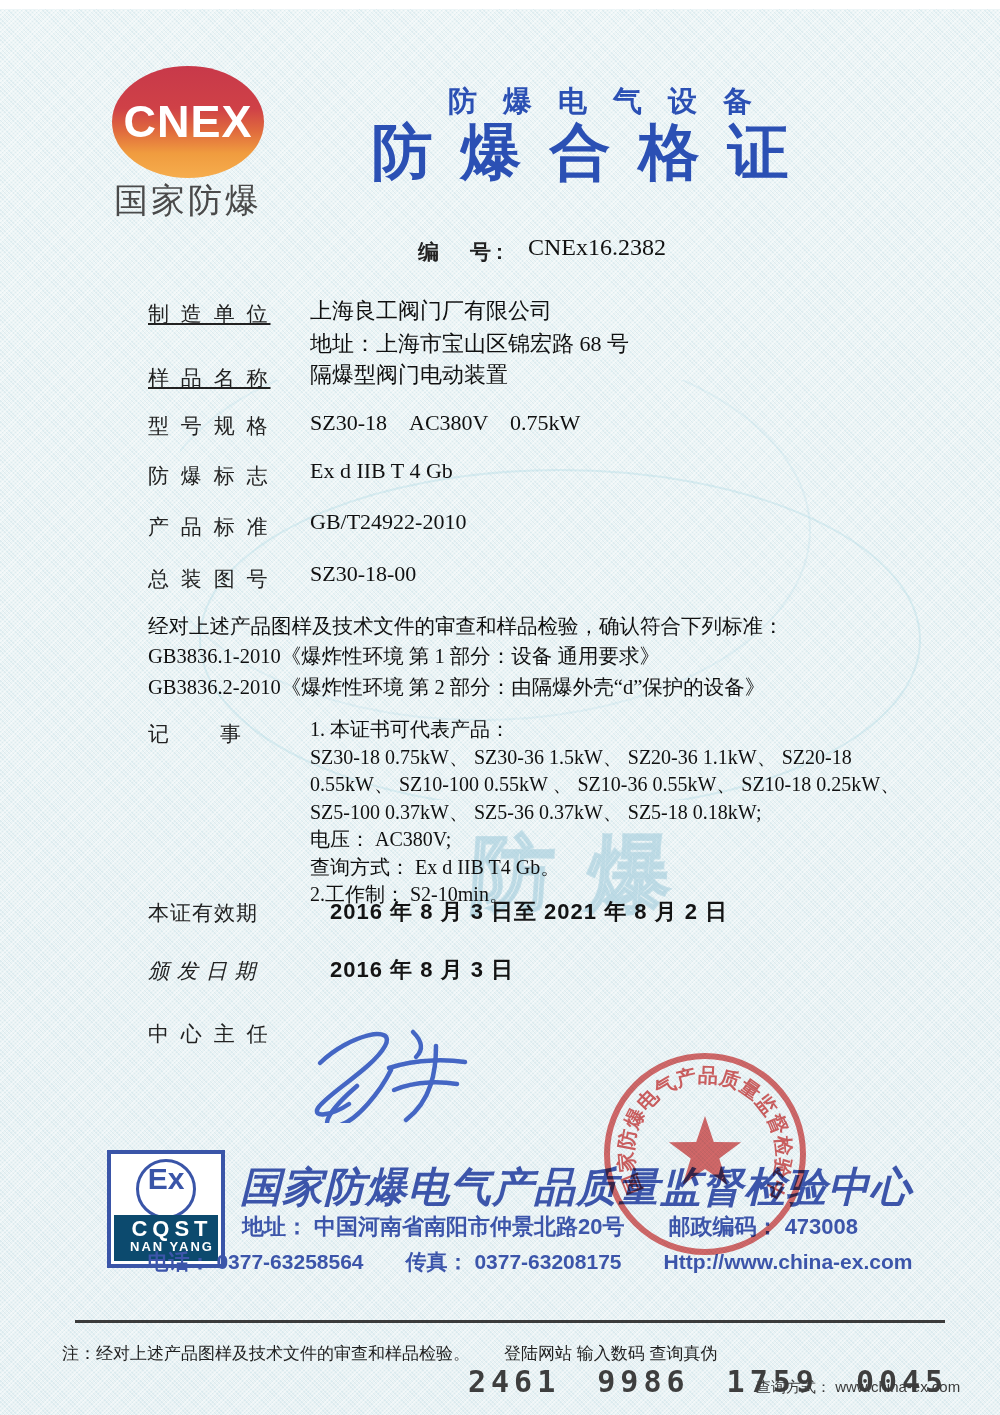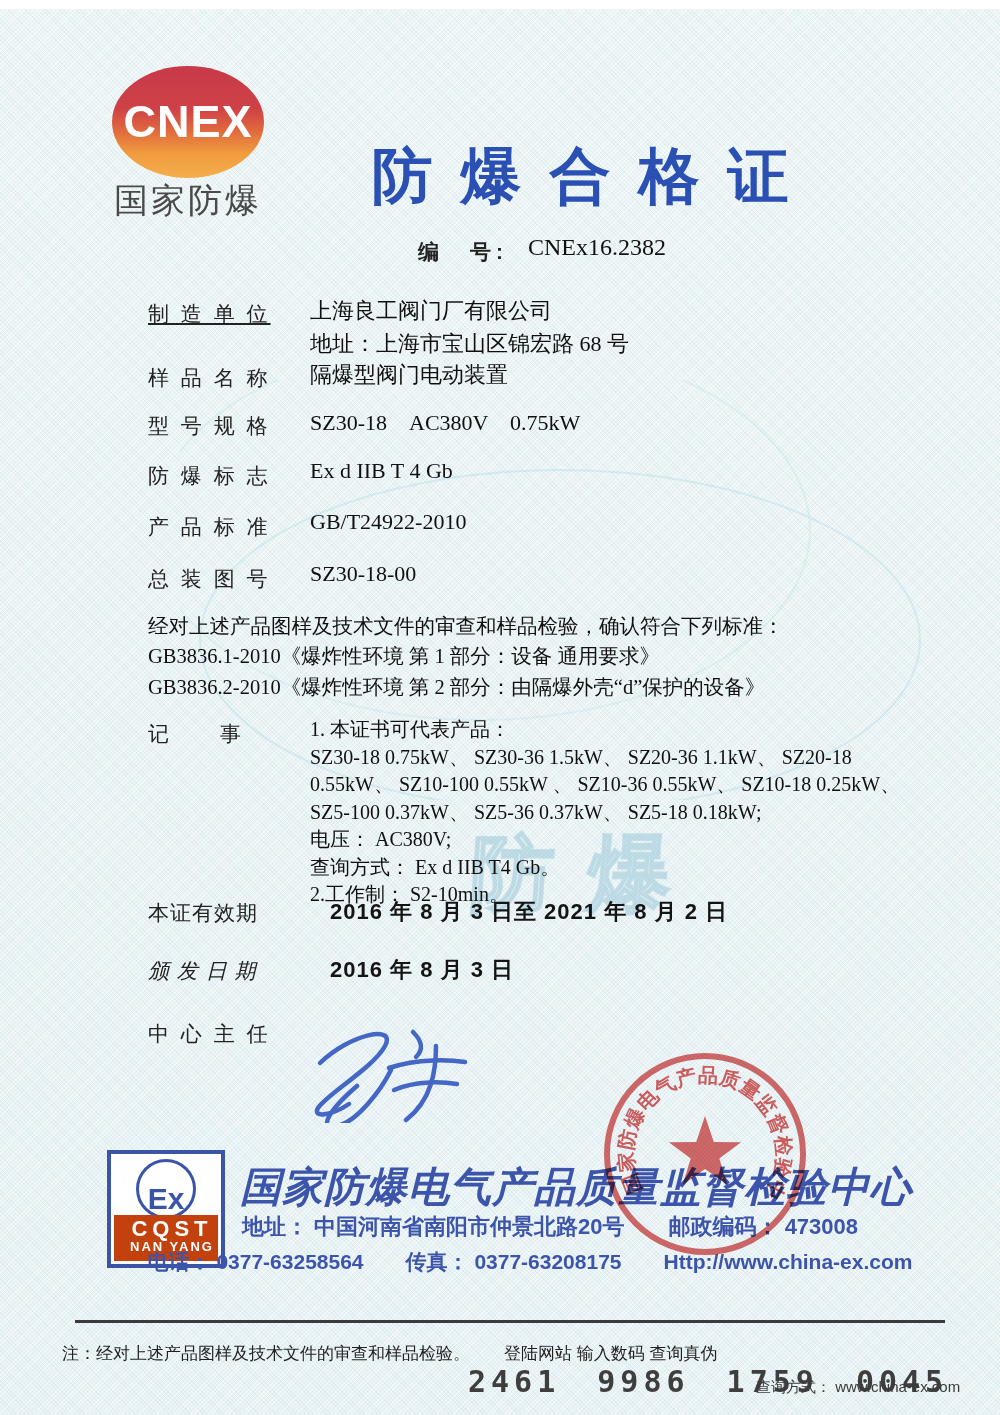--- a/index.html
+++ b/index.html
@@ -17,21 +17,21 @@
 
   
   .cnex-logo{
     left:112px;top:66px;width:152px;height:112px;border-radius:50%;
     background:linear-gradient(#c8394a 0%, #cf4147 38%, #e06a3d 58%, #f09c3f 78%, #f6ad4d 100%);
     display:flex;align-items:center;justify-content:center;
   }
   .cnex-logo span{color:#ffffff;font-weight:bold;font-size:45px;letter-spacing:1px;font-family:"Liberation Sans",sans-serif;}
   .cnex-caption{left:104px;top:178px;width:168px;text-align:center;font-size:34px;color:#4a4a4a;letter-spacing:3px;}
   .doc-type{left:320px;top:82px;width:560px;text-align:center;font-size:29px;font-weight:bold;color:#2b50b4;letter-spacing:26px;padding-left:26px;box-sizing:border-box;}
-  .cert-title{left:290px;top:136px;width:580px;text-align:center;font-size:61px;font-weight:bold;color:#2b50b4;letter-spacing:28px;padding-left:28px;box-sizing:border-box;}
+  .cert-title{left:290px;top:112px;width:580px;text-align:center;font-size:61px;font-weight:bold;color:#2b50b4;letter-spacing:28px;padding-left:28px;box-sizing:border-box;}
   .certno-label{left:418px;top:238px;font-size:21px;font-weight:bold;letter-spacing:5px;color:#222;}
   .certno-value{left:528px;top:234px;font-size:24px;font-family:"Liberation Serif",serif;color:#111;}
 
   
   .f-label{font-size:21px;letter-spacing:3px;color:#222;font-weight:500;white-space:nowrap;}
   .f-value{font-size:22px;font-family:"Liberation Serif",serif;color:#101010;white-space:nowrap;}
   .para{font-size:20.5px;line-height:31px;color:#101010;white-space:nowrap;}
   .serif{font-family:"Liberation Serif",serif;}
   .remark-lines{font-size:20px;line-height:27.5px;font-family:"Liberation Serif",serif;color:#101010;white-space:nowrap;}
   .date-val{font-size:22px;font-weight:600;color:#141414;letter-spacing:1px;white-space:nowrap;}
@@ -51,25 +51,25 @@
   .stamp{left:595px;top:1042px;mix-blend-mode:multiply;}
 
   
   .ex-logo{
     left:107px;top:1150px;width:118px;height:118px;background:#ffffff;
     border:4px solid #3a55a8;box-sizing:border-box;
   }
   .ex-circle{
     position:absolute;left:50%;top:5px;transform:translateX(-50%);
     width:60px;height:60px;border:3px solid #3a55a8;border-radius:50%;
-    display:flex;align-items:flex-end;justify-content:center;background:#fff;box-sizing:border-box;
+    display:flex;align-items:flex-start;justify-content:center;background:#fff;box-sizing:border-box;
   }
   .ex-circle span{color:#3a55a8;font-weight:bold;font-size:30px;font-family:"Liberation Sans",sans-serif;}
   .ex-bottom{
-    position:absolute;left:3px;right:3px;bottom:3px;height:44px;background:#c2410c;color:#fff;
+    position:absolute;left:3px;right:3px;bottom:3px;height:44px;background:#0c4a6e;color:#fff;
     text-align:center;line-height:1.05;padding-top:2px;padding-left:12px;
   }
   .ex-bottom .cqst{font-size:22px;font-weight:bold;letter-spacing:5px;display:block;}
   .ex-bottom .ny{font-size:13px;font-weight:bold;letter-spacing:2px;display:block;}
   .org-name{
     left:236px;top:1160px;width:680px;text-align:center;
     font-family:"Liberation Serif",serif;font-style:italic;font-weight:bold;
     font-size:41px;color:#3c55aa;letter-spacing:1px;white-space:nowrap;
   }
   .org-address{left:130px;top:1212px;width:840px;text-align:center;font-size:22px;font-weight:bold;color:#3c55aa;white-space:nowrap;}
@@ -90,30 +90,31 @@
 
   <svg class="abs wm-arc" width="760" height="420" viewBox="0 0 760 420">
     <ellipse cx="380" cy="260" rx="360" ry="170" fill="none" stroke="rgba(170,215,226,0.35)" stroke-width="2"></ellipse>
     <ellipse cx="300" cy="150" rx="330" ry="190" fill="none" stroke="rgba(170,215,226,0.22)" stroke-width="2"></ellipse>
   </svg>
 
   <div class="abs cnex-caption">国家防爆</div>
   <div class="abs cnex-logo">
     <span>CNEX</span>
   </div>
+  <div class="abs doc-type">防爆电气设备</div>
   <div class="abs cert-title">防爆合格证</div>
   <div class="abs certno-label">编　号:</div>
   <div class="abs certno-value">CNEx16.2382</div>
 
   <div class="abs watermark">防爆</div>
 
   <div class="abs f-label" style="left:148px;top:300px;text-decoration:underline;">制 造 单 位</div>
   <div class="abs f-value" style="left:310px;top:296px;">上海良工阀门厂有限公司</div>
   <div class="abs f-value" style="left:310px;top:329px;">地址：上海市宝山区锦宏路 68 号</div>
-  <div class="abs f-label" style="left:148px;top:364px;">样 品 名 称</div>
+  <div class="abs f-label" style="left:148px;top:364px;text-decoration:underline;">样 品 名 称</div>
   <div class="abs f-value" style="left:310px;top:360px;">隔爆型阀门电动装置</div>
   <div class="abs f-label" style="left:148px;top:412px;">型 号 规 格</div>
   <div class="abs f-value" style="left:310px;top:408px;">SZ30-18　AC380V　0.75kW</div>
   <div class="abs f-label" style="left:148px;top:462px;">防 爆 标 志</div>
   <div class="abs f-value" style="left:310px;top:458px;">Ex d IIB T 4 Gb</div>
   <div class="abs f-label" style="left:148px;top:513px;">产 品 标 准</div>
   <div class="abs f-value" style="left:310px;top:509px;">GB/T24922-2010</div>
   <div class="abs f-label" style="left:148px;top:565px;">总 装 图 号</div>
   <div class="abs f-value" style="left:310px;top:561px;">SZ30-18-00</div>
 

